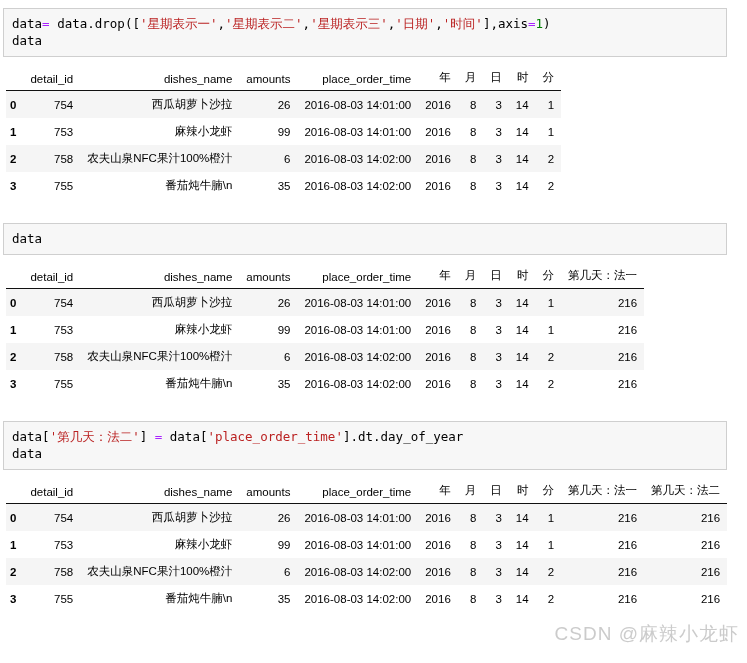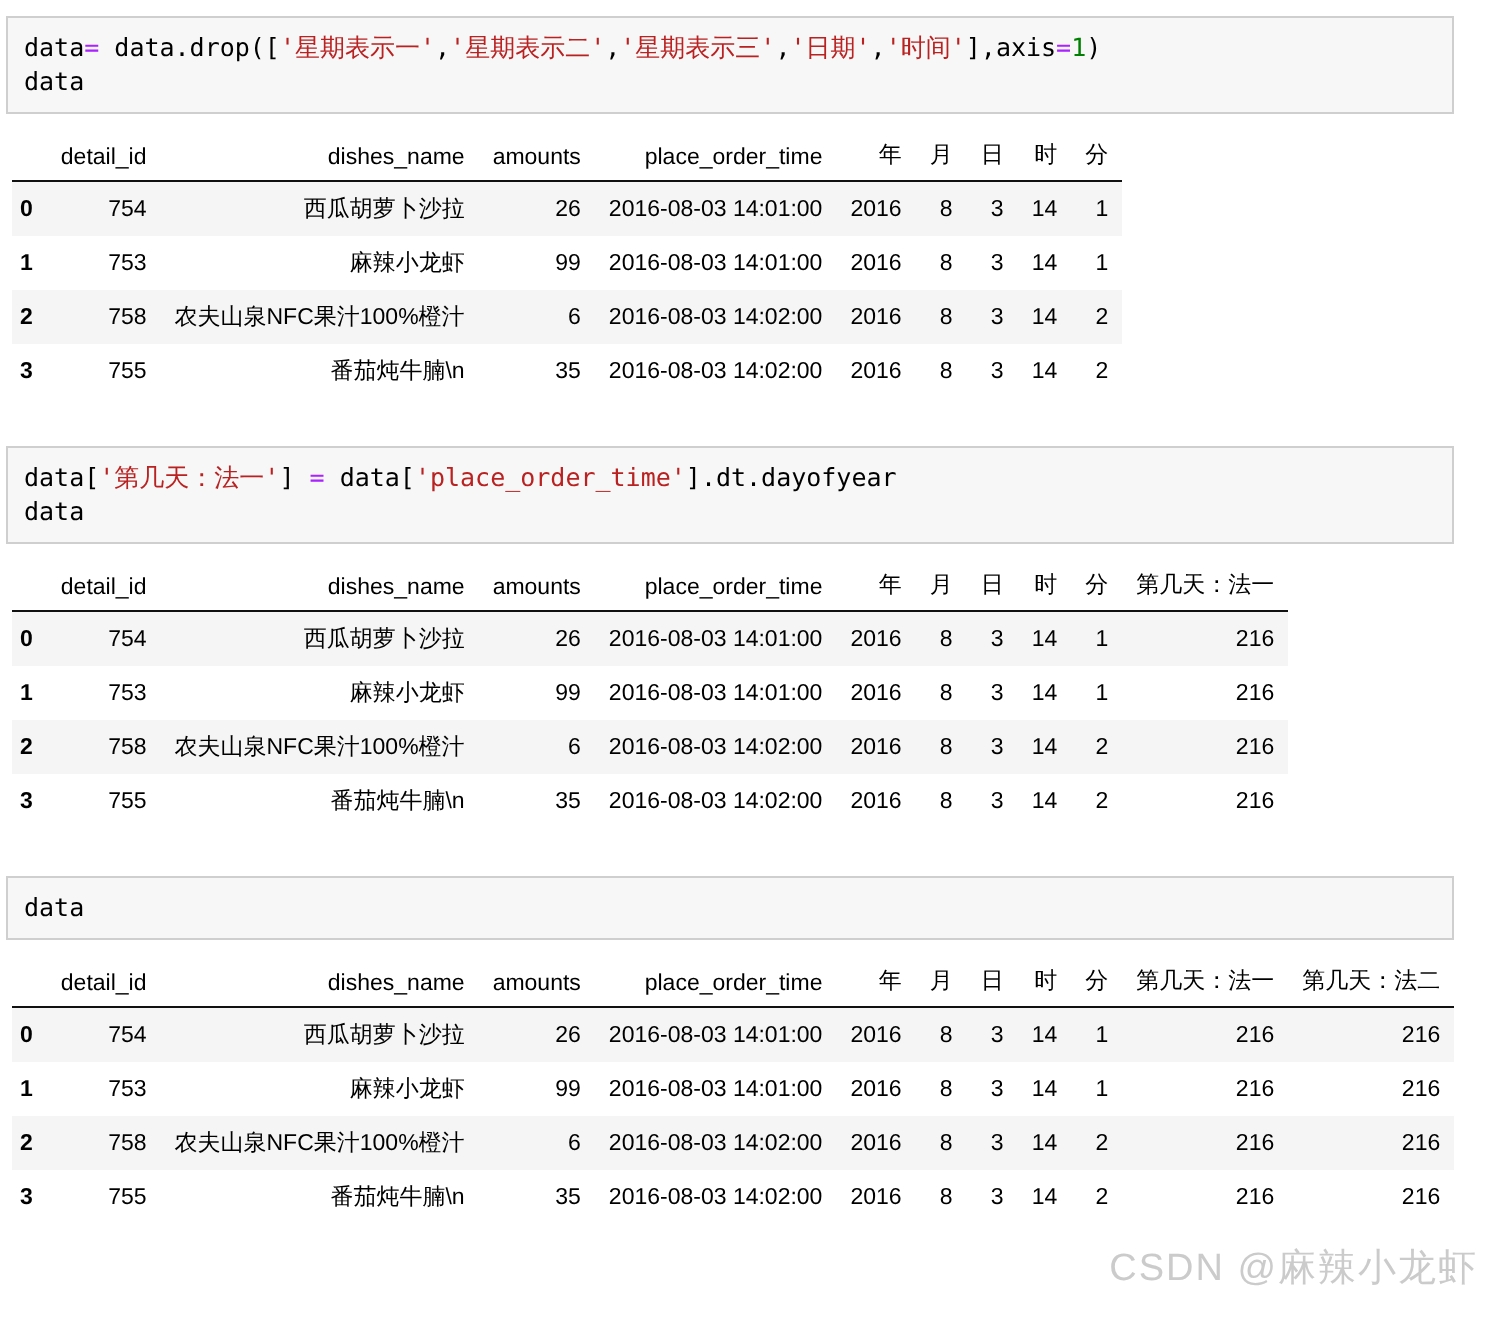--- a/index.html
+++ b/index.html
@@ -164,95 +164,20 @@
             <th class="rowidx">3</th>
             <td>755</td>
             <td>番茄炖牛腩\n</td>
             <td>35</td>
             <td>2016-08-03 14:02:00</td>
             <td>2016</td>
             <td>8</td>
             <td>3</td>
             <td>14</td>
             <td>2</td>
-          </tr>
-        </tbody>
-      </table>
-    </div>
-    <div class="cell-spacer"></div>
-    <div class="code-cell"><div class="code-line"><span class="tok-plain">data[</span><span class="tok-str">'第几天：法一'</span><span class="tok-plain">] </span><span class="tok-op">=</span><span class="tok-plain"> data[</span><span class="tok-str">'place_order_time'</span><span class="tok-plain">].dt.dayofyear</span></div><div class="code-line"><span class="tok-plain">data</span></div></div>
-    <div class="df-wrap">
-      <table class="df">
-        <thead>
-          <tr>
-            <th class="idxhead"></th>
-            <th>detail_id</th>
-            <th>dishes_name</th>
-            <th>amounts</th>
-            <th>place_order_time</th>
-            <th>年</th>
-            <th>月</th>
-            <th>日</th>
-            <th>时</th>
-            <th>分</th>
-            <th>第几天：法一</th>
-          </tr>
-        </thead>
-        <tbody>
-          <tr class="odd">
-            <th class="rowidx">0</th>
-            <td>754</td>
-            <td>西瓜胡萝卜沙拉</td>
-            <td>26</td>
-            <td>2016-08-03 14:01:00</td>
-            <td>2016</td>
-            <td>8</td>
-            <td>3</td>
-            <td>14</td>
-            <td>1</td>
-            <td>216</td>
-          </tr>
-          <tr class="even">
-            <th class="rowidx">1</th>
-            <td>753</td>
-            <td>麻辣小龙虾</td>
-            <td>99</td>
-            <td>2016-08-03 14:01:00</td>
-            <td>2016</td>
-            <td>8</td>
-            <td>3</td>
-            <td>14</td>
-            <td>1</td>
-            <td>216</td>
-          </tr>
-          <tr class="odd">
-            <th class="rowidx">2</th>
-            <td>758</td>
-            <td>农夫山泉NFC果汁100%橙汁</td>
-            <td>6</td>
-            <td>2016-08-03 14:02:00</td>
-            <td>2016</td>
-            <td>8</td>
-            <td>3</td>
-            <td>14</td>
-            <td>2</td>
-            <td>216</td>
-          </tr>
-          <tr class="even">
-            <th class="rowidx">3</th>
-            <td>755</td>
-            <td>番茄炖牛腩\n</td>
-            <td>35</td>
-            <td>2016-08-03 14:02:00</td>
-            <td>2016</td>
-            <td>8</td>
-            <td>3</td>
-            <td>14</td>
-            <td>2</td>
-            <td>216</td>
           </tr>
         </tbody>
       </table>
     </div>
     <div class="cell-spacer"></div>
     <div class="code-cell"><div class="code-line"><span class="tok-plain">data</span></div></div>
     <div class="df-wrap">
       <table class="df">
         <thead>
           <tr>
@@ -260,78 +185,153 @@
             <th>detail_id</th>
             <th>dishes_name</th>
             <th>amounts</th>
             <th>place_order_time</th>
             <th>年</th>
             <th>月</th>
             <th>日</th>
             <th>时</th>
             <th>分</th>
             <th>第几天：法一</th>
-            <th>第几天：法二</th>
           </tr>
         </thead>
         <tbody>
           <tr class="odd">
             <th class="rowidx">0</th>
             <td>754</td>
             <td>西瓜胡萝卜沙拉</td>
             <td>26</td>
             <td>2016-08-03 14:01:00</td>
             <td>2016</td>
             <td>8</td>
             <td>3</td>
             <td>14</td>
             <td>1</td>
             <td>216</td>
-            <td>216</td>
           </tr>
           <tr class="even">
             <th class="rowidx">1</th>
             <td>753</td>
             <td>麻辣小龙虾</td>
             <td>99</td>
             <td>2016-08-03 14:01:00</td>
             <td>2016</td>
             <td>8</td>
             <td>3</td>
             <td>14</td>
             <td>1</td>
             <td>216</td>
-            <td>216</td>
           </tr>
           <tr class="odd">
             <th class="rowidx">2</th>
             <td>758</td>
             <td>农夫山泉NFC果汁100%橙汁</td>
             <td>6</td>
             <td>2016-08-03 14:02:00</td>
             <td>2016</td>
             <td>8</td>
             <td>3</td>
             <td>14</td>
             <td>2</td>
             <td>216</td>
-            <td>216</td>
           </tr>
           <tr class="even">
             <th class="rowidx">3</th>
             <td>755</td>
             <td>番茄炖牛腩\n</td>
             <td>35</td>
             <td>2016-08-03 14:02:00</td>
             <td>2016</td>
             <td>8</td>
             <td>3</td>
             <td>14</td>
             <td>2</td>
             <td>216</td>
+          </tr>
+        </tbody>
+      </table>
+    </div>
+    <div class="cell-spacer"></div>
+    <div class="code-cell"><div class="code-line"><span class="tok-plain">data[</span><span class="tok-str">'第几天：法二'</span><span class="tok-plain">] </span><span class="tok-op">=</span><span class="tok-plain"> data[</span><span class="tok-str">'place_order_time'</span><span class="tok-plain">].dt.day_of_year</span></div><div class="code-line"><span class="tok-plain">data</span></div></div>
+    <div class="df-wrap">
+      <table class="df">
+        <thead>
+          <tr>
+            <th class="idxhead"></th>
+            <th>detail_id</th>
+            <th>dishes_name</th>
+            <th>amounts</th>
+            <th>place_order_time</th>
+            <th>年</th>
+            <th>月</th>
+            <th>日</th>
+            <th>时</th>
+            <th>分</th>
+            <th>第几天：法一</th>
+            <th>第几天：法二</th>
+          </tr>
+        </thead>
+        <tbody>
+          <tr class="odd">
+            <th class="rowidx">0</th>
+            <td>754</td>
+            <td>西瓜胡萝卜沙拉</td>
+            <td>26</td>
+            <td>2016-08-03 14:01:00</td>
+            <td>2016</td>
+            <td>8</td>
+            <td>3</td>
+            <td>14</td>
+            <td>1</td>
+            <td>216</td>
+            <td>216</td>
+          </tr>
+          <tr class="even">
+            <th class="rowidx">1</th>
+            <td>753</td>
+            <td>麻辣小龙虾</td>
+            <td>99</td>
+            <td>2016-08-03 14:01:00</td>
+            <td>2016</td>
+            <td>8</td>
+            <td>3</td>
+            <td>14</td>
+            <td>1</td>
+            <td>216</td>
+            <td>216</td>
+          </tr>
+          <tr class="odd">
+            <th class="rowidx">2</th>
+            <td>758</td>
+            <td>农夫山泉NFC果汁100%橙汁</td>
+            <td>6</td>
+            <td>2016-08-03 14:02:00</td>
+            <td>2016</td>
+            <td>8</td>
+            <td>3</td>
+            <td>14</td>
+            <td>2</td>
+            <td>216</td>
+            <td>216</td>
+          </tr>
+          <tr class="even">
+            <th class="rowidx">3</th>
+            <td>755</td>
+            <td>番茄炖牛腩\n</td>
+            <td>35</td>
+            <td>2016-08-03 14:02:00</td>
+            <td>2016</td>
+            <td>8</td>
+            <td>3</td>
+            <td>14</td>
+            <td>2</td>
+            <td>216</td>
             <td>216</td>
           </tr>
         </tbody>
       </table>
     </div>
   </div>
 
 <div class="watermark">CSDN @麻辣小龙虾</div>
 
 </body></html>

